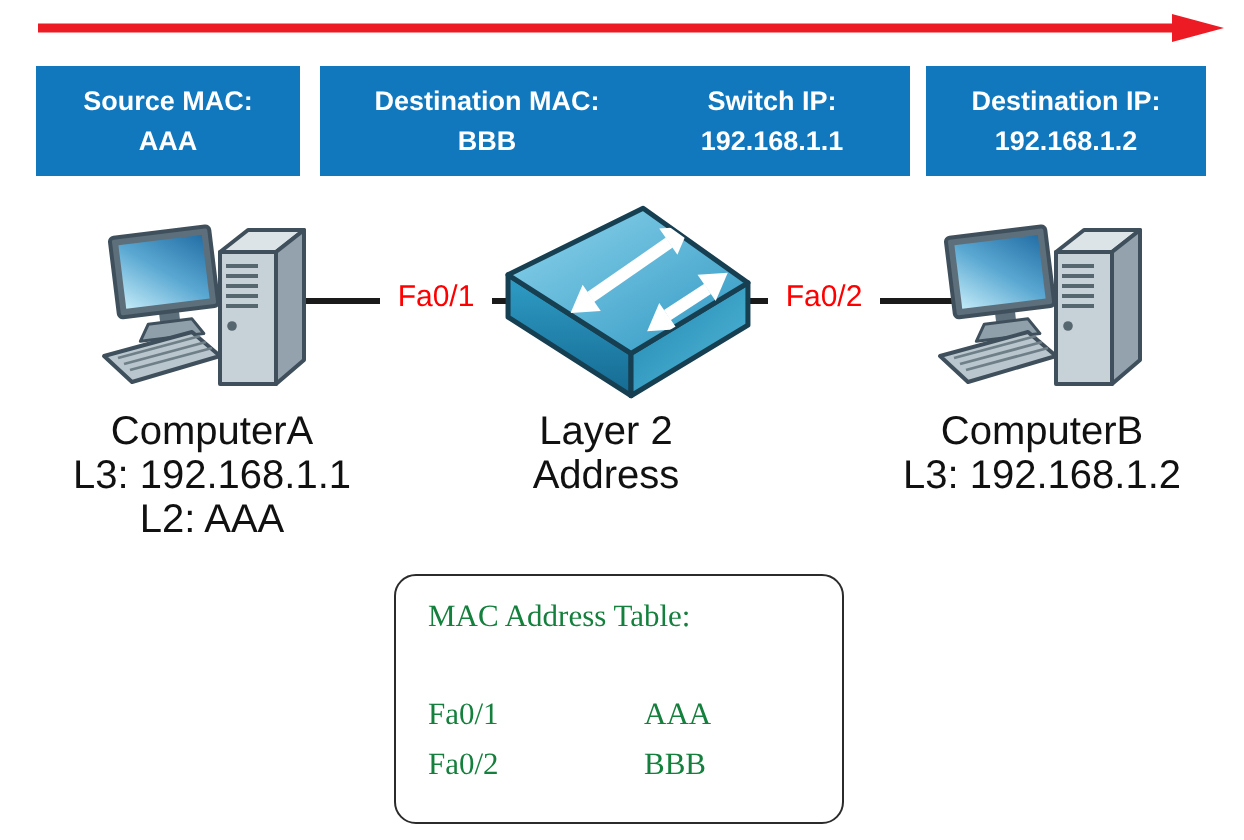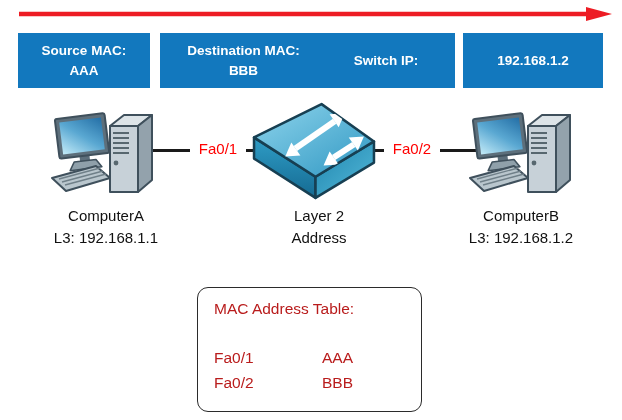--- a/index.html
+++ b/index.html
@@ -31,30 +31,30 @@
   #portA{left:190px;width:52px;}
   #portB{left:384px;width:52px;}
   
   .devicon{position:absolute;z-index:2;}
   #compA{left:50px;top:101px;width:112px;height:102px;}
   #compB{left:468px;top:101px;width:112px;height:102px;}
   #switchIcon{left:251px;top:100px;width:127px;height:101px;}
   
   .devlabel{
     position:absolute;top:205px;text-align:center;color:#111111;
-    font-size:15px;line-height:22px;z-index:2;
+    font-size:20px;line-height:22px;z-index:2;
   }
   #lblA{left:27px;width:158px;}
-  #lblSw{left:259px;width:120px;}
+  #lblSw{left:243px;width:120px;}
   #lblB{left:441px;width:160px;}
   
   .mac-table{
     position:absolute;left:197px;top:287px;width:207px;height:112px;
     border:1.5px solid #2b2b2b;border-radius:11px;background:#ffffff;
-    padding:11px 0 0 16px;color:#b91c1c;z-index:1;
+    padding:11px 0 0 16px;color:#15803d;z-index:1;font-family:Liberation Serif, serif;
   }
   .mac-title{font-size:15.5px;line-height:20px;}
   .mac-rows{margin-top:26px;}
   .mac-row{display:grid;grid-template-columns:108px auto;font-size:15.5px;line-height:25px;}
 </style>
 </head>
 <body>
 
 <div class="canvas">
 
@@ -66,22 +66,24 @@
   <div class="pkt-box" id="pb1">
     <div>Source MAC:</div>
     <div>AAA</div>
   </div>
   <div class="pkt-box" id="pb2">
     <div>Destination MAC:</div>
     <div>BBB</div>
   </div>
   <div class="pkt-box" id="pb3">
     <div>Switch IP:</div>
+    <div>192.168.1.1</div>
   </div>
   <div class="pkt-box" id="pb4">
+    <div>Destination IP:</div>
     <div>192.168.1.2</div>
   </div>
 
   <div class="linkline" id="lineA"></div>
   <div class="linkline" id="lineB"></div>
 
   <div class="portlabel" id="portA">Fa0/1</div>
   <div class="portlabel" id="portB">Fa0/2</div>
 
   <svg class="devicon" id="compA" viewBox="0 0 112 100" aria-hidden="true">
@@ -180,20 +182,21 @@
         <line x1="9" y1="77" x2="50" y2="66"></line>
         <line x1="12" y1="80" x2="53" y2="69"></line>
         <line x1="15" y1="83" x2="56" y2="72"></line>
       </g>
     </g>
   </svg>
 
   <div class="devlabel" id="lblA">
     <div>ComputerA</div>
     <div>L3: 192.168.1.1</div>
+    <div>L2: AAA</div>
   </div>
   <div class="devlabel" id="lblSw">
     <div>Layer 2</div>
     <div>Address</div>
   </div>
   <div class="devlabel" id="lblB">
     <div>ComputerB</div>
     <div>L3: 192.168.1.2</div>
   </div>
 

